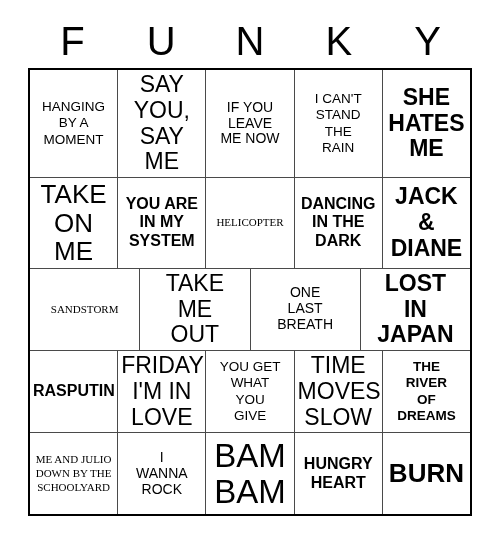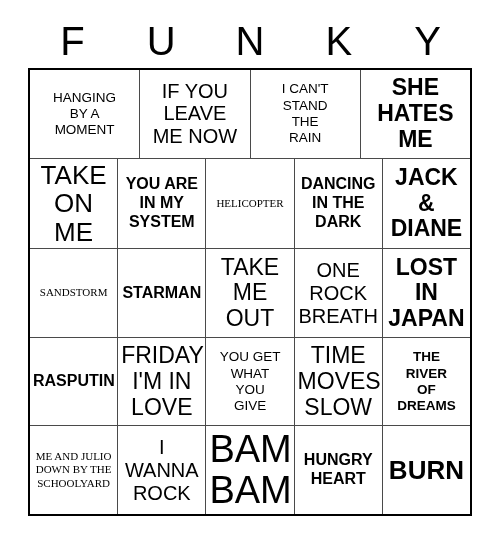--- a/index.html
+++ b/index.html
@@ -74,24 +74,24 @@
     width: 100%;
     text-align: center;
     white-space: pre-line;
     line-height: 1.12;
     color: #000000;
   }
   
   .fs-xs  { font-size: 11px; line-height: 1.25; font-family: Liberation Serif, serif; }
   .fs-sm  { font-size: 13.5px; line-height: 1.2; }
   .fs-md  { font-size: 16px; line-height: 1.18; font-weight: bold; }
-  .fs-lg  { font-size: 20px; line-height: 1.14; text-align: center; }
+  .fs-lg  { font-size: 14px; line-height: 1.14; text-align: center; }
   .fs-xl  { font-size: 23px; line-height: 1.12; }
   .fs-xxl { font-size: 26px; line-height: 1.1; }
-  .fs-huge{ font-size: 38px; line-height: 1.08; }
+  .fs-huge{ font-size: 33px; line-height: 1.08; }
 </style>
 </head>
 <body>
 
 <div class="bingo-card">
 
   <div class="header-row">
     <div class="header-letter">F</div>
     <div class="header-letter">U</div>
     <div class="header-letter">N</div>
@@ -101,20 +101,25 @@
 
   <div class="grid">
 
     <div class="grid-row">
       <div class="cell">
           <span class="cell-text fs-sm">HANGING
 BY A
 MOMENT</span>
         </div>
       <div class="cell">
+          <span class="cell-text fs-xl">SAY
+YOU,
+SAY ME</span>
+        </div>
+      <div class="cell">
           <span class="cell-text fs-lg">IF YOU
 LEAVE
 ME NOW</span>
         </div>
       <div class="cell">
           <span class="cell-text fs-sm">I CAN'T
 STAND
 THE
 RAIN</span>
         </div>
@@ -148,30 +153,27 @@
 &amp;
 DIANE</span>
         </div>
     </div>
 
     <div class="grid-row">
       <div class="cell">
           <span class="cell-text fs-xs">SANDSTORM</span>
         </div>
       <div class="cell">
-          <span class="cell-text fs-md">STARMAN</span>
-        </div>
-      <div class="cell">
           <span class="cell-text fs-xl">TAKE
 ME
 OUT</span>
         </div>
       <div class="cell">
           <span class="cell-text fs-lg">ONE
-ROCK
+LAST
 BREATH</span>
         </div>
       <div class="cell">
           <span class="cell-text fs-xl">LOST
 IN
 JAPAN</span>
         </div>
     </div>
 
     <div class="grid-row">

